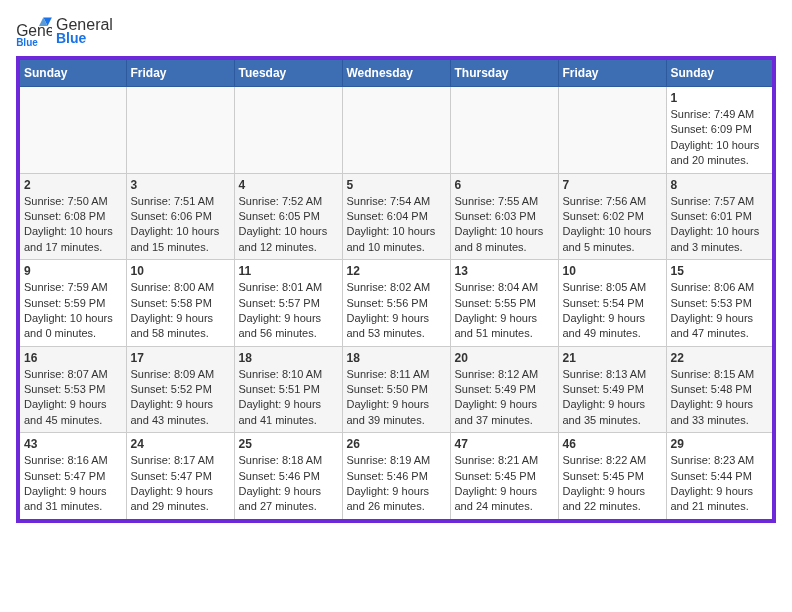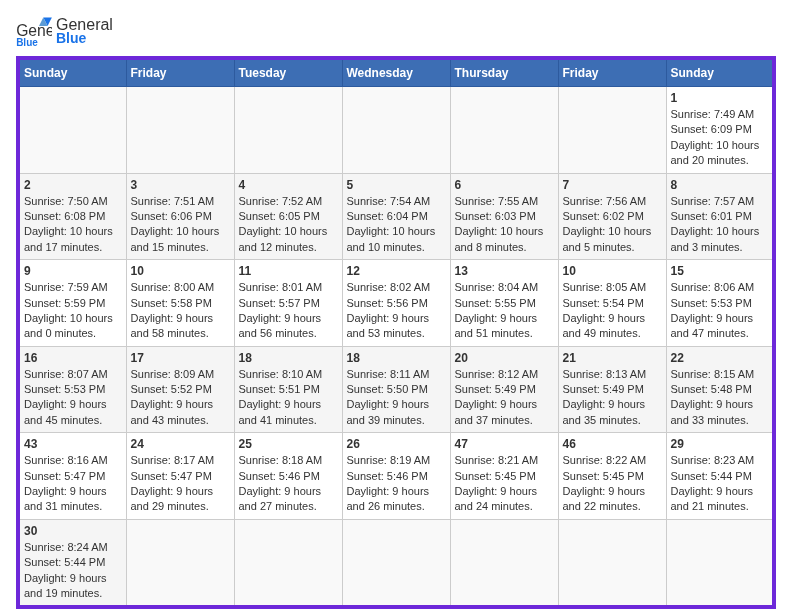--- a/index.html
+++ b/index.html
@@ -243,26 +243,14 @@
         </td>
         <td>
           <span class="day-number">46</span>
           <div class="day-info">Sunrise: 8:22 AM<br>Sunset: 5:45 PM<br>Daylight: 9 hours and 22 minutes.</div>
         </td>
         <td>
           <span class="day-number">29</span>
           <div class="day-info">Sunrise: 8:23 AM<br>Sunset: 5:44 PM<br>Daylight: 9 hours and 21 minutes.</div>
         </td>
       </tr>
-      <tr>
-        <td>
-          <span class="day-number">30</span>
-          <div class="day-info">Sunrise: 8:24 AM<br>Sunset: 5:44 PM<br>Daylight: 9 hours and 19 minutes.</div>
-        </td>
-        <td class="empty-cell">&nbsp;</td>
-        <td class="empty-cell">&nbsp;</td>
-        <td class="empty-cell">&nbsp;</td>
-        <td class="empty-cell">&nbsp;</td>
-        <td class="empty-cell">&nbsp;</td>
-        <td class="empty-cell">&nbsp;</td>
-      </tr>
     </tbody>
 </table>
 
 </body></html>

